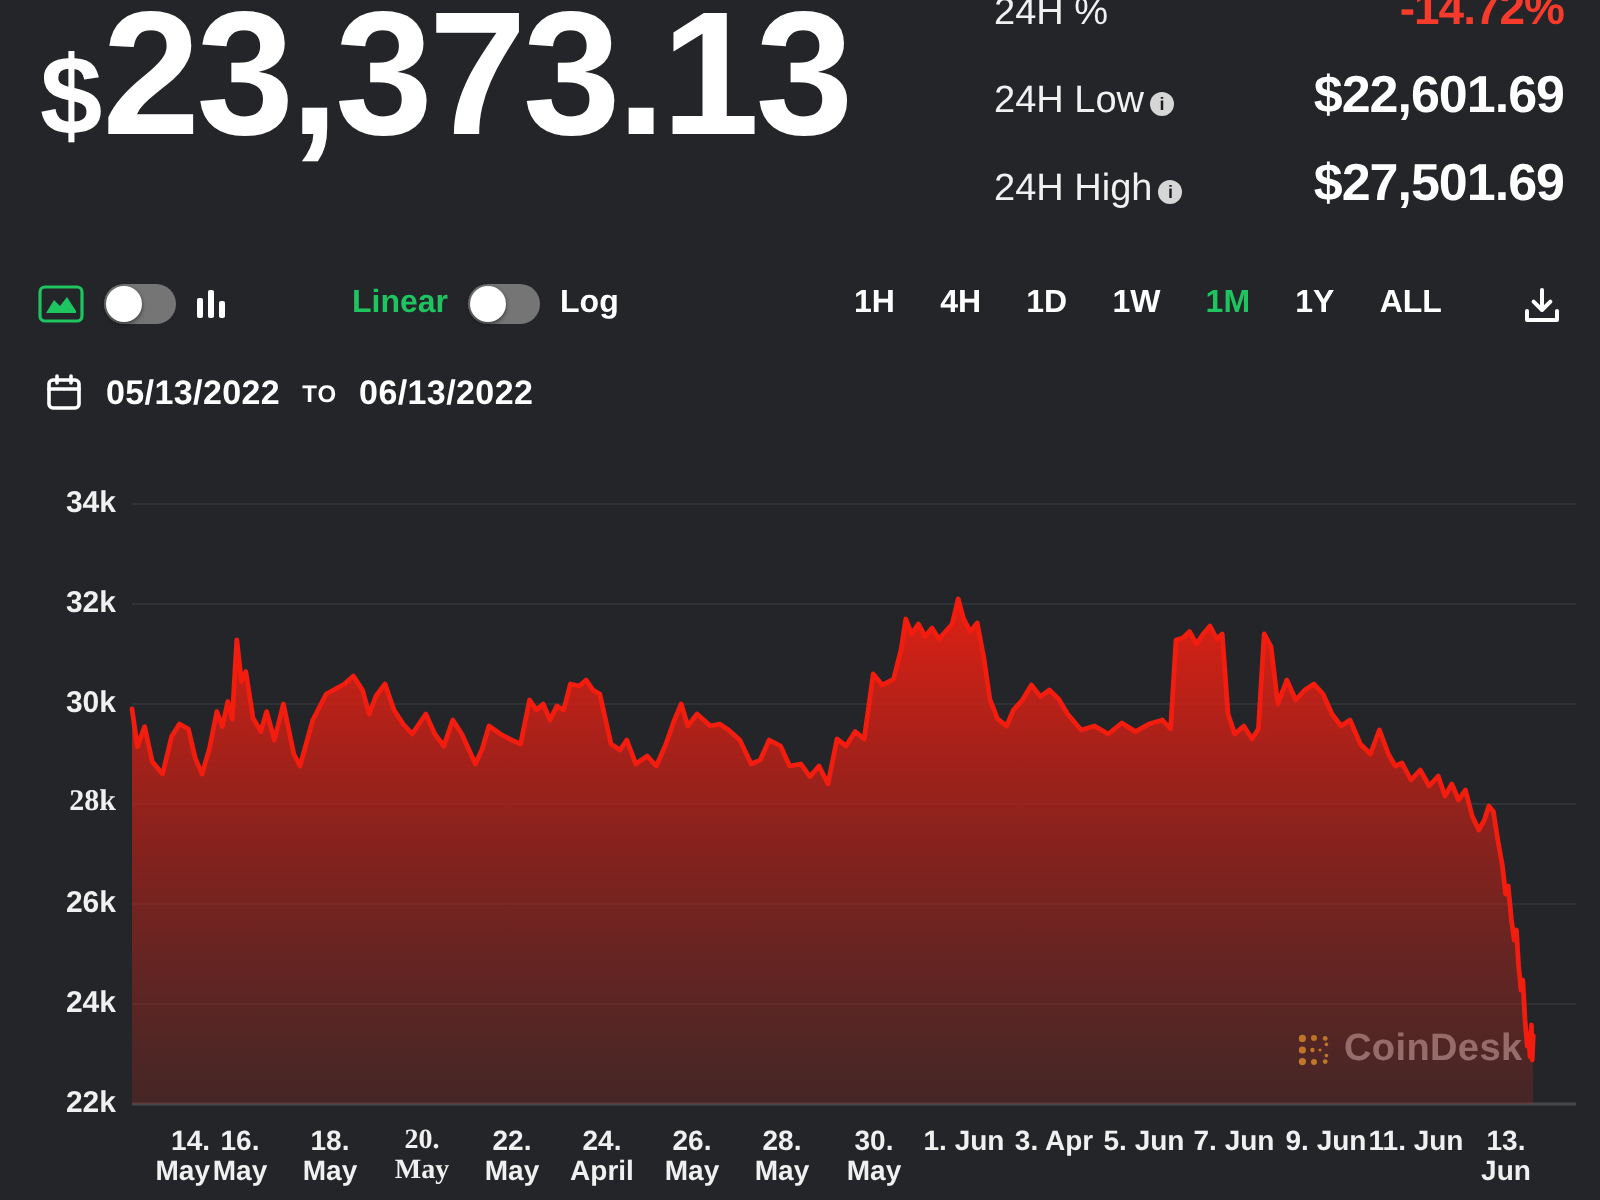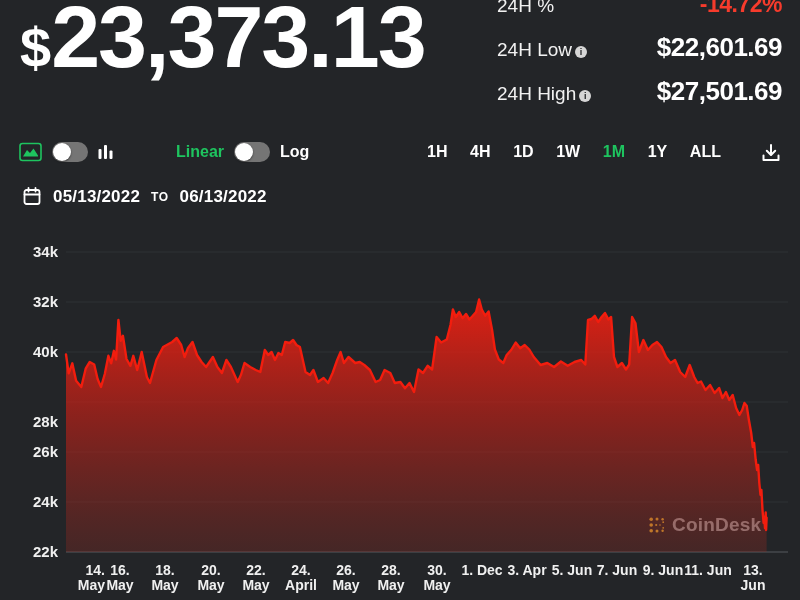--- a/index.html
+++ b/index.html
@@ -189,46 +189,46 @@
     <line x1="66" x2="788" y1="402" y2="402" stroke="#2f3234" stroke-width="1"></line>
     <line x1="66" x2="788" y1="452" y2="452" stroke="#2f3234" stroke-width="1"></line>
     <line x1="66" x2="788" y1="502" y2="502" stroke="#2f3234" stroke-width="1"></line>
     <line x1="66" x2="788" y1="552" y2="552" stroke="#46494c" stroke-width="1.5"></line>
     <path d="M66.0 354.5 L68.7 373.3 L72.3 363.3 L76.1 380.8 L81.3 387.0 L85.8 368.3 L89.7 362.0 L94.2 364.5 L97.6 379.0 L101.0 387.0 L104.8 374.0 L108.4 355.8 L111.2 363.3 L113.9 350.8 L116.1 359.5 L118.4 320.0 L120.7 340.8 L122.9 335.8 L126.5 359.0 L130.4 365.8 L133.3 355.8 L137.2 370.0 L141.7 352.0 L146.9 377.0 L150.0 383.0 L156.4 360.0 L163.1 347.0 L172.2 342.0 L176.7 338.0 L181.2 345.0 L184.6 357.0 L188.0 348.0 L192.5 342.0 L197.0 355.0 L201.6 362.0 L206.1 367.0 L212.9 357.0 L217.4 367.0 L221.9 373.0 L226.4 360.0 L230.9 367.0 L237.7 382.0 L241.1 374.5 L244.5 363.0 L250.2 367.0 L255.8 370.0 L260.3 372.0 L264.8 350.0 L268.2 355.0 L271.6 352.0 L275.0 360.0 L278.4 353.0 L281.8 355.0 L285.2 342.0 L289.7 343.0 L293.1 340.0 L296.5 345.0 L299.9 347.0 L305.5 372.0 L310.0 375.0 L313.4 370.0 L317.9 382.0 L323.6 378.0 L328.1 383.0 L332.6 373.0 L337.2 360.0 L340.6 352.0 L343.9 363.0 L348.5 357.0 L351.9 360.0 L355.2 363.0 L359.8 362.0 L364.3 365.0 L369.9 370.0 L375.6 382.0 L380.1 380.0 L384.6 370.0 L390.3 373.0 L394.8 383.0 L400.4 382.0 L405.0 388.3 L409.5 383.0 L414.0 392.0 L418.5 369.5 L423.0 373.0 L427.6 365.8 L432.1 369.5 L436.6 337.0 L441.1 342.5 L446.8 339.5 L450.6 324.5 L452.9 309.5 L455.8 317.0 L459.2 312.0 L462.6 318.3 L466.0 314.0 L469.4 319.5 L472.8 315.8 L476.1 312.0 L479.1 299.5 L481.8 309.5 L485.2 315.8 L488.6 311.5 L492.0 329.5 L494.9 349.5 L498.8 359.5 L503.3 363.0 L506.7 355.0 L511.2 350.0 L515.7 342.5 L520.2 348.3 L524.7 345.0 L529.3 349.5 L533.8 357.0 L540.6 365.0 L547.3 363.0 L554.1 367.0 L560.9 361.5 L567.7 365.8 L574.5 362.0 L581.2 360.0 L585.3 364.5 L588.0 320.0 L591.4 319.0 L594.8 315.8 L598.2 322.0 L601.6 317.0 L605.0 313.0 L608.4 319.5 L611.1 317.0 L614.0 357.0 L617.4 367.0 L621.9 363.0 L626.0 369.5 L629.2 364.5 L632.1 317.0 L635.5 323.3 L638.9 352.0 L643.4 340.0 L647.9 350.0 L652.4 345.0 L657.0 342.0 L661.5 347.0 L666.0 357.0 L670.5 363.0 L675.0 360.0 L680.2 372.0 L685.2 377.0 L689.7 365.0 L694.2 377.0 L697.6 383.0 L701.0 381.5 L705.5 390.0 L710.1 385.0 L714.6 393.0 L719.1 388.0 L722.5 398.0 L725.9 392.0 L729.3 400.0 L732.7 395.0 L736.1 408.0 L739.4 415.0 L742.2 410.0 L744.4 403.0 L746.7 405.8 L748.9 420.0 L751.2 433.0 L752.8 447.0 L754.1 443.0 L755.7 460.0 L757.1 470.0 L758.2 465.0 L759.3 483.0 L760.5 495.0 L761.4 490.0 L762.5 510.0 L763.6 523.0 L764.3 517.0 L765.0 528.3 L765.7 512.5 L766.1 530.0 L766.6 517.8 L766.6 552 L66.0 552 Z" fill="url(#redfill)"></path>
     <path d="M66.0 354.5 L68.7 373.3 L72.3 363.3 L76.1 380.8 L81.3 387.0 L85.8 368.3 L89.7 362.0 L94.2 364.5 L97.6 379.0 L101.0 387.0 L104.8 374.0 L108.4 355.8 L111.2 363.3 L113.9 350.8 L116.1 359.5 L118.4 320.0 L120.7 340.8 L122.9 335.8 L126.5 359.0 L130.4 365.8 L133.3 355.8 L137.2 370.0 L141.7 352.0 L146.9 377.0 L150.0 383.0 L156.4 360.0 L163.1 347.0 L172.2 342.0 L176.7 338.0 L181.2 345.0 L184.6 357.0 L188.0 348.0 L192.5 342.0 L197.0 355.0 L201.6 362.0 L206.1 367.0 L212.9 357.0 L217.4 367.0 L221.9 373.0 L226.4 360.0 L230.9 367.0 L237.7 382.0 L241.1 374.5 L244.5 363.0 L250.2 367.0 L255.8 370.0 L260.3 372.0 L264.8 350.0 L268.2 355.0 L271.6 352.0 L275.0 360.0 L278.4 353.0 L281.8 355.0 L285.2 342.0 L289.7 343.0 L293.1 340.0 L296.5 345.0 L299.9 347.0 L305.5 372.0 L310.0 375.0 L313.4 370.0 L317.9 382.0 L323.6 378.0 L328.1 383.0 L332.6 373.0 L337.2 360.0 L340.6 352.0 L343.9 363.0 L348.5 357.0 L351.9 360.0 L355.2 363.0 L359.8 362.0 L364.3 365.0 L369.9 370.0 L375.6 382.0 L380.1 380.0 L384.6 370.0 L390.3 373.0 L394.8 383.0 L400.4 382.0 L405.0 388.3 L409.5 383.0 L414.0 392.0 L418.5 369.5 L423.0 373.0 L427.6 365.8 L432.1 369.5 L436.6 337.0 L441.1 342.5 L446.8 339.5 L450.6 324.5 L452.9 309.5 L455.8 317.0 L459.2 312.0 L462.6 318.3 L466.0 314.0 L469.4 319.5 L472.8 315.8 L476.1 312.0 L479.1 299.5 L481.8 309.5 L485.2 315.8 L488.6 311.5 L492.0 329.5 L494.9 349.5 L498.8 359.5 L503.3 363.0 L506.7 355.0 L511.2 350.0 L515.7 342.5 L520.2 348.3 L524.7 345.0 L529.3 349.5 L533.8 357.0 L540.6 365.0 L547.3 363.0 L554.1 367.0 L560.9 361.5 L567.7 365.8 L574.5 362.0 L581.2 360.0 L585.3 364.5 L588.0 320.0 L591.4 319.0 L594.8 315.8 L598.2 322.0 L601.6 317.0 L605.0 313.0 L608.4 319.5 L611.1 317.0 L614.0 357.0 L617.4 367.0 L621.9 363.0 L626.0 369.5 L629.2 364.5 L632.1 317.0 L635.5 323.3 L638.9 352.0 L643.4 340.0 L647.9 350.0 L652.4 345.0 L657.0 342.0 L661.5 347.0 L666.0 357.0 L670.5 363.0 L675.0 360.0 L680.2 372.0 L685.2 377.0 L689.7 365.0 L694.2 377.0 L697.6 383.0 L701.0 381.5 L705.5 390.0 L710.1 385.0 L714.6 393.0 L719.1 388.0 L722.5 398.0 L725.9 392.0 L729.3 400.0 L732.7 395.0 L736.1 408.0 L739.4 415.0 L742.2 410.0 L744.4 403.0 L746.7 405.8 L748.9 420.0 L751.2 433.0 L752.8 447.0 L754.1 443.0 L755.7 460.0 L757.1 470.0 L758.2 465.0 L759.3 483.0 L760.5 495.0 L761.4 490.0 L762.5 510.0 L763.6 523.0 L764.3 517.0 L765.0 528.3 L765.7 512.5 L766.1 530.0 L766.6 517.8 " fill="none" stroke="#f21d0e" stroke-width="2.4" stroke-linejoin="round" stroke-linecap="round"></path>
   </svg>
 <div id="ylabels">
     <span class="ylab" style="top: 243px;">34k</span>
     <span class="ylab" style="top: 293px;">32k</span>
-    <span class="ylab" style="top: 343px;">40k</span>
-    <span class="ylab" style="top: 413px;">28k</span>
+    <span class="ylab" style="top: 343px;">30k</span>
+    <span class="ylab" style="top: 393px; font-family: Liberation Serif, serif;">28k</span>
     <span class="ylab" style="top: 443px;">26k</span>
     <span class="ylab" style="top: 493px;">24k</span>
     <span class="ylab" style="top: 543px;">22k</span>
   </div>
 <div id="xlabels">
     <span class="xlab" style="left: 75px; text-align: right;">14.
 May</span>
     <span class="xlab" style="left: 120px;">16.
 May</span>
     <span class="xlab" style="left: 165px;">18.
 May</span>
-    <span class="xlab" style="left: 211px;">20.
+    <span class="xlab" style="left: 211px; font-family: Liberation Serif, serif;">20.
 May</span>
     <span class="xlab" style="left: 256px;">22.
 May</span>
     <span class="xlab" style="left: 301px;">24.
 April</span>
     <span class="xlab" style="left: 346px;">26.
 May</span>
     <span class="xlab" style="left: 391px;">28.
 May</span>
     <span class="xlab" style="left: 437px;">30.
 May</span>
-    <span class="xlab" style="left: 482px;">1. Dec</span>
+    <span class="xlab" style="left: 482px;">1. Jun</span>
     <span class="xlab" style="left: 527px;">3. Apr</span>
     <span class="xlab" style="left: 572px;">5. Jun</span>
     <span class="xlab" style="left: 617px;">7. Jun</span>
     <span class="xlab" style="left: 663px;">9. Jun</span>
     <span class="xlab" style="left: 708px;">11. Jun</span>
     <span class="xlab" style="left: 753px;">13.
 Jun</span>
   </div>
 <div class="plot-hover"></div>
 

